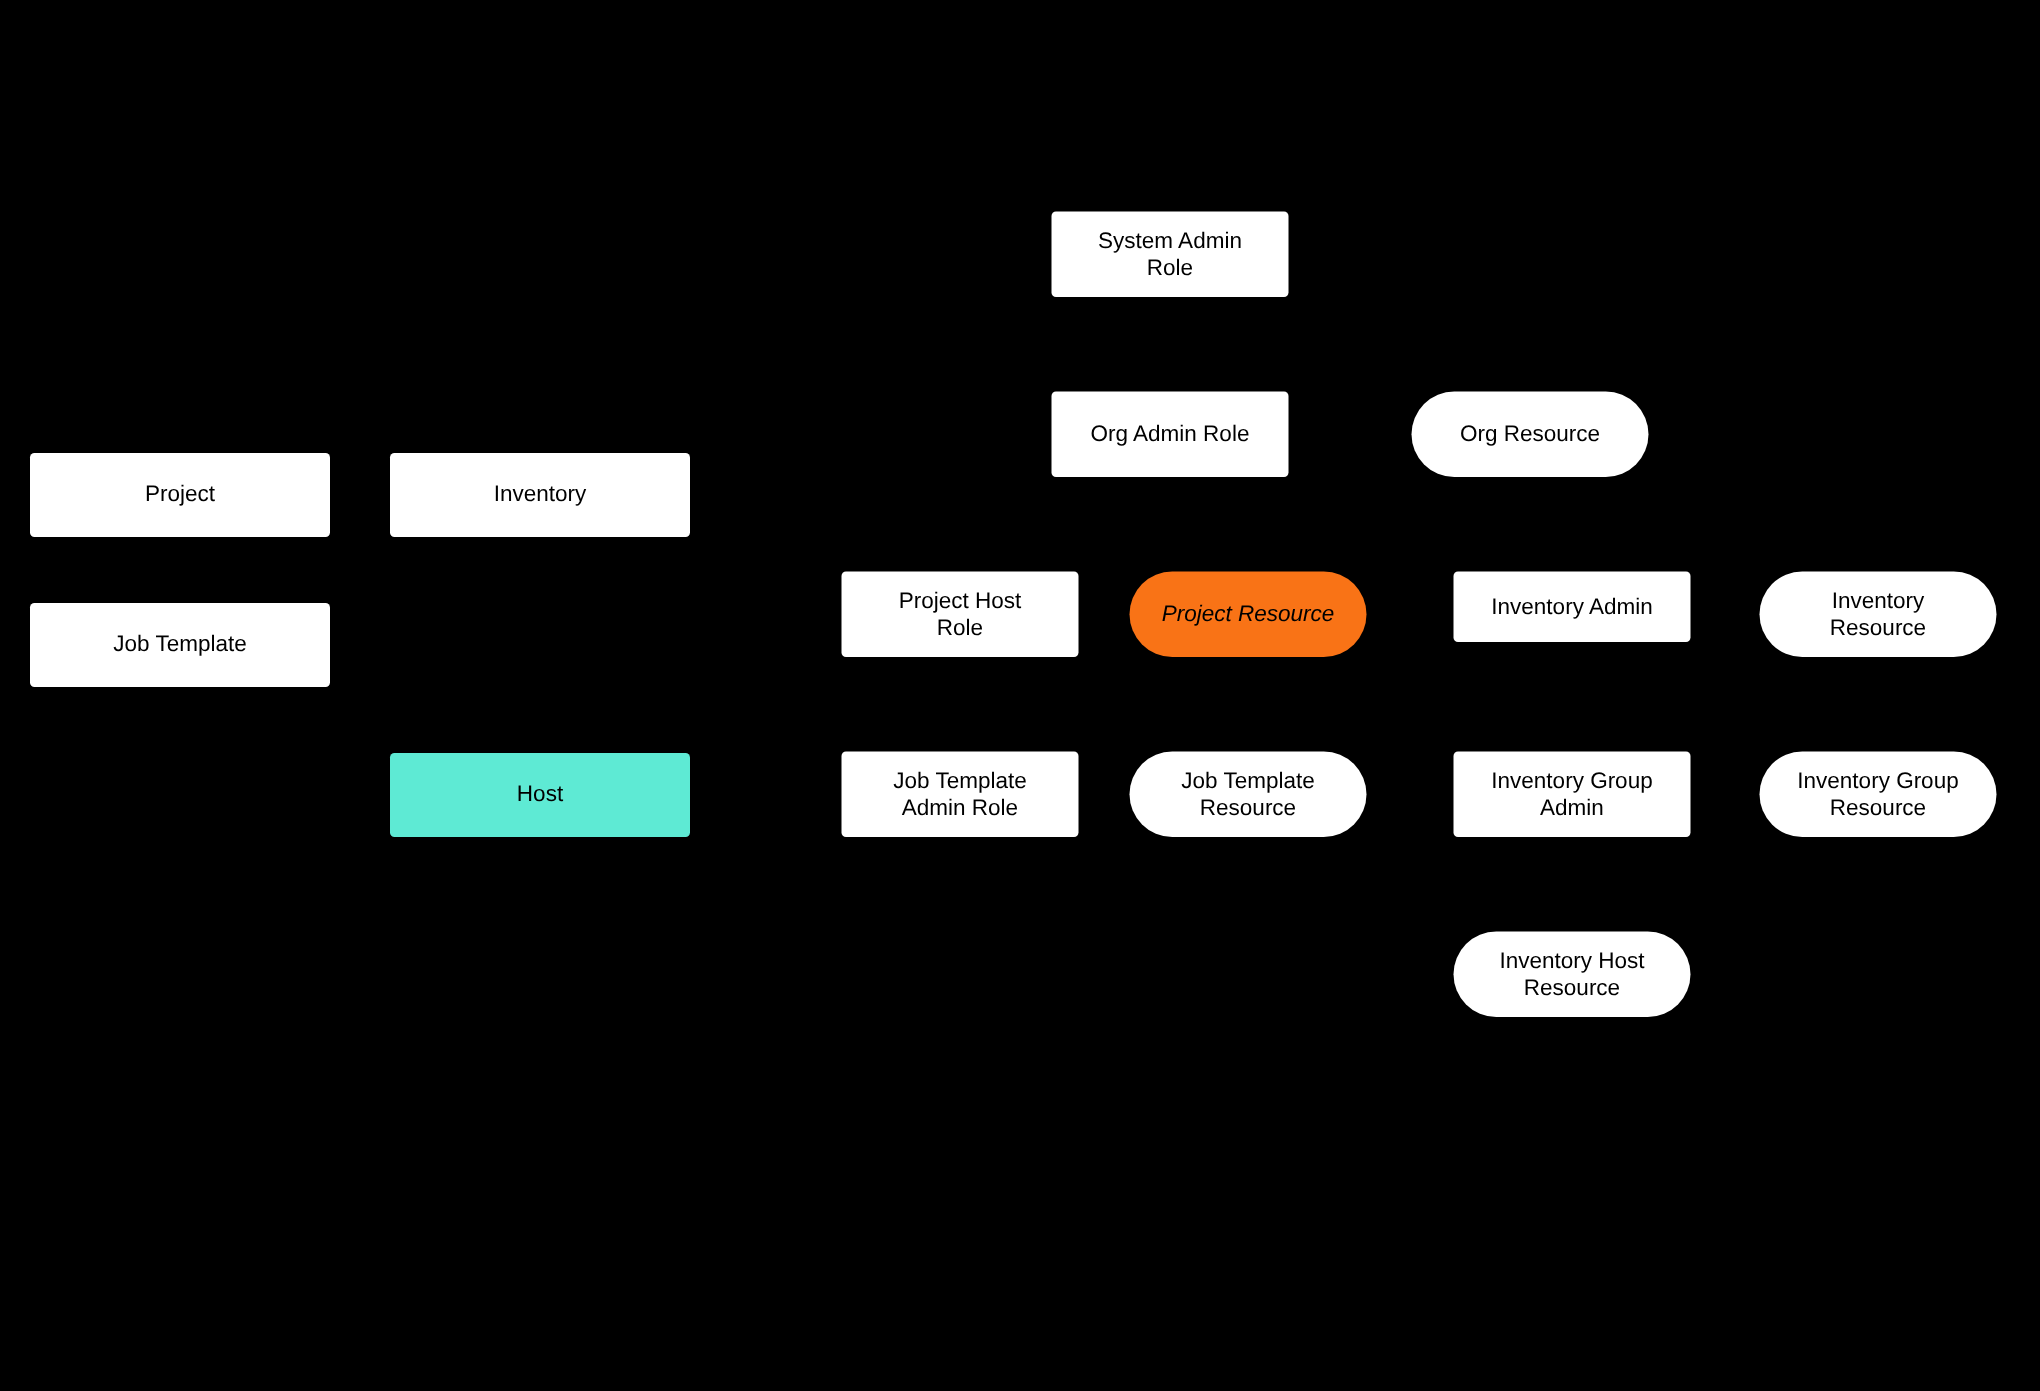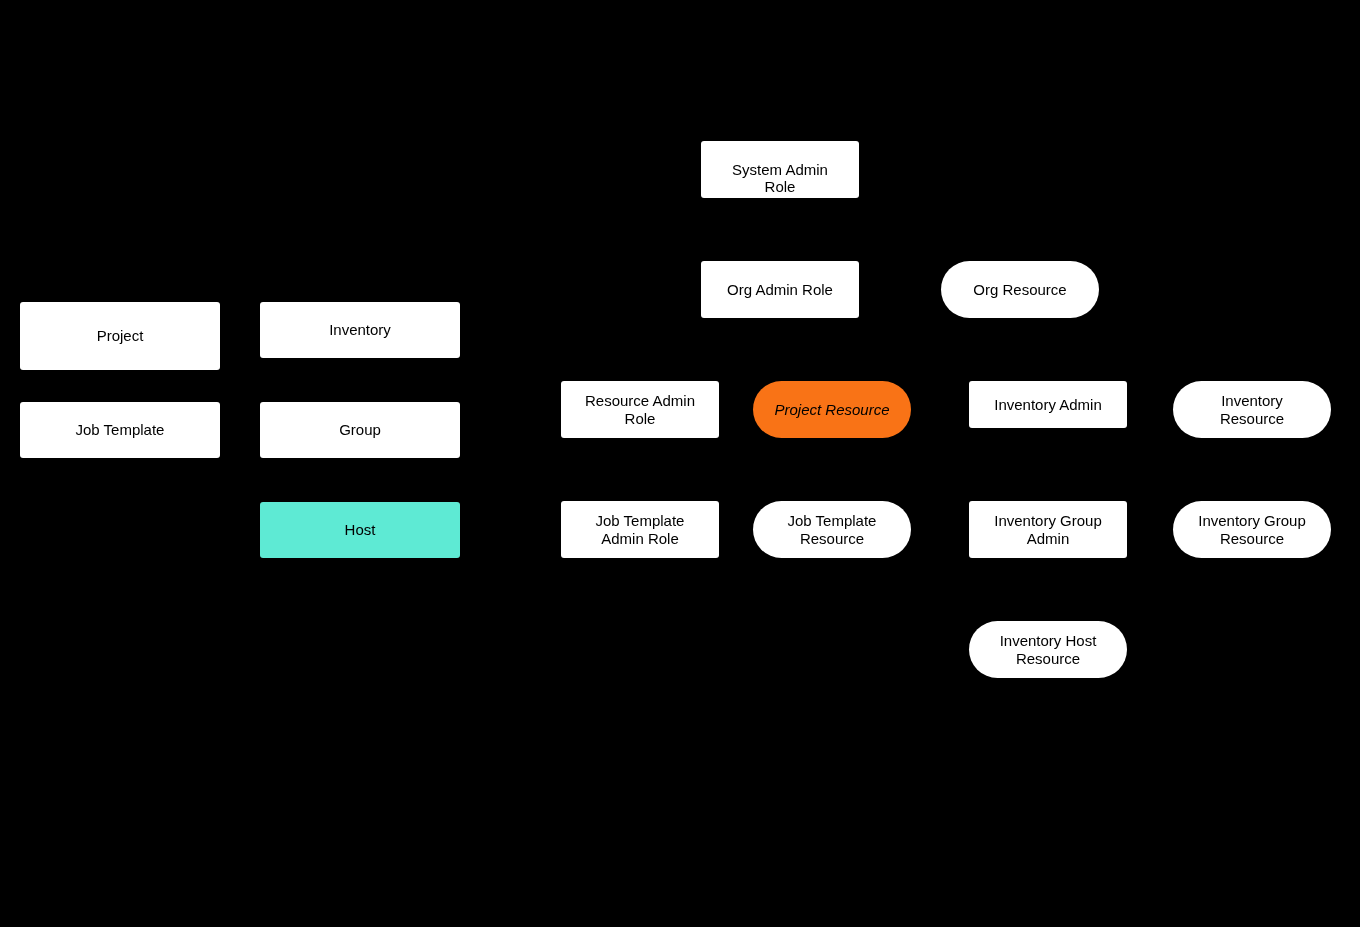--- a/index.html
+++ b/index.html
@@ -37,47 +37,44 @@
   }
   .node span {
     display: block;
     white-space: pre-line;
   }
 </style>
 </head>
 <body>
 
 <div id="canvas" style="background: rgb(0, 0, 0);">
-    <div class="node rect" style="left: 20px; top: 302px; width: 200px; height: 68px; background: rgb(255, 255, 255); color: rgb(0, 0, 0);">
+    <div class="node rect" style="left: 20px; top: 302px; width: 200px; height: 56px; background: rgb(255, 255, 255); color: rgb(0, 0, 0);">
       <span>Project</span>
     </div>
     <div class="node rect" style="left: 260px; top: 302px; width: 200px; height: 56px; background: rgb(255, 255, 255); color: rgb(0, 0, 0);">
       <span>Inventory</span>
     </div>
     <div class="node rect" style="left: 20px; top: 402px; width: 200px; height: 56px; background: rgb(255, 255, 255); color: rgb(0, 0, 0);">
       <span>Job Template</span>
     </div>
-    <div class="node rect" style="left: 260px; top: 402px; width: 200px; height: 56px; background: rgb(255, 255, 255); color: rgb(0, 0, 0);">
-      <span>Group</span>
-    </div>
     <div class="node rect" style="left: 260px; top: 502px; width: 200px; height: 56px; background: #5eead4; color: rgb(0, 0, 0);">
       <span>Host</span>
     </div>
-    <div class="node rect" style="left: 701px; top: 141px; width: 158px; height: 57px; background: rgb(255, 255, 255); color: rgb(0, 0, 0); align-items: flex-end;">
+    <div class="node rect" style="left: 701px; top: 141px; width: 158px; height: 57px; background: rgb(255, 255, 255); color: rgb(0, 0, 0);">
       <span>System Admin
 Role</span>
     </div>
     <div class="node pill" style="left: 941px; top: 261px; width: 158px; height: 57px; background: rgb(255, 255, 255); color: rgb(0, 0, 0);">
       <span>Org Resource</span>
     </div>
     <div class="node rect" style="left: 701px; top: 261px; width: 158px; height: 57px; background: rgb(255, 255, 255); color: rgb(0, 0, 0);">
       <span>Org Admin Role</span>
     </div>
     <div class="node rect" style="left: 561px; top: 381px; width: 158px; height: 57px; background: rgb(255, 255, 255); color: rgb(0, 0, 0);">
-      <span>Resource Admin
+      <span>Project Host
 Role</span>
     </div>
     <div class="node pill" style="left: 753px; top: 381px; width: 158px; height: 57px; background: #f97316; color: rgb(0, 0, 0); font-style: italic;">
       <span>Project Resource</span>
     </div>
     <div class="node rect" style="left: 969px; top: 381px; width: 158px; height: 47px; background: rgb(255, 255, 255); color: rgb(0, 0, 0);">
       <span>Inventory Admin</span>
     </div>
     <div class="node pill" style="left: 1173px; top: 381px; width: 158px; height: 57px; background: rgb(255, 255, 255); color: rgb(0, 0, 0);">
       <span>Inventory

